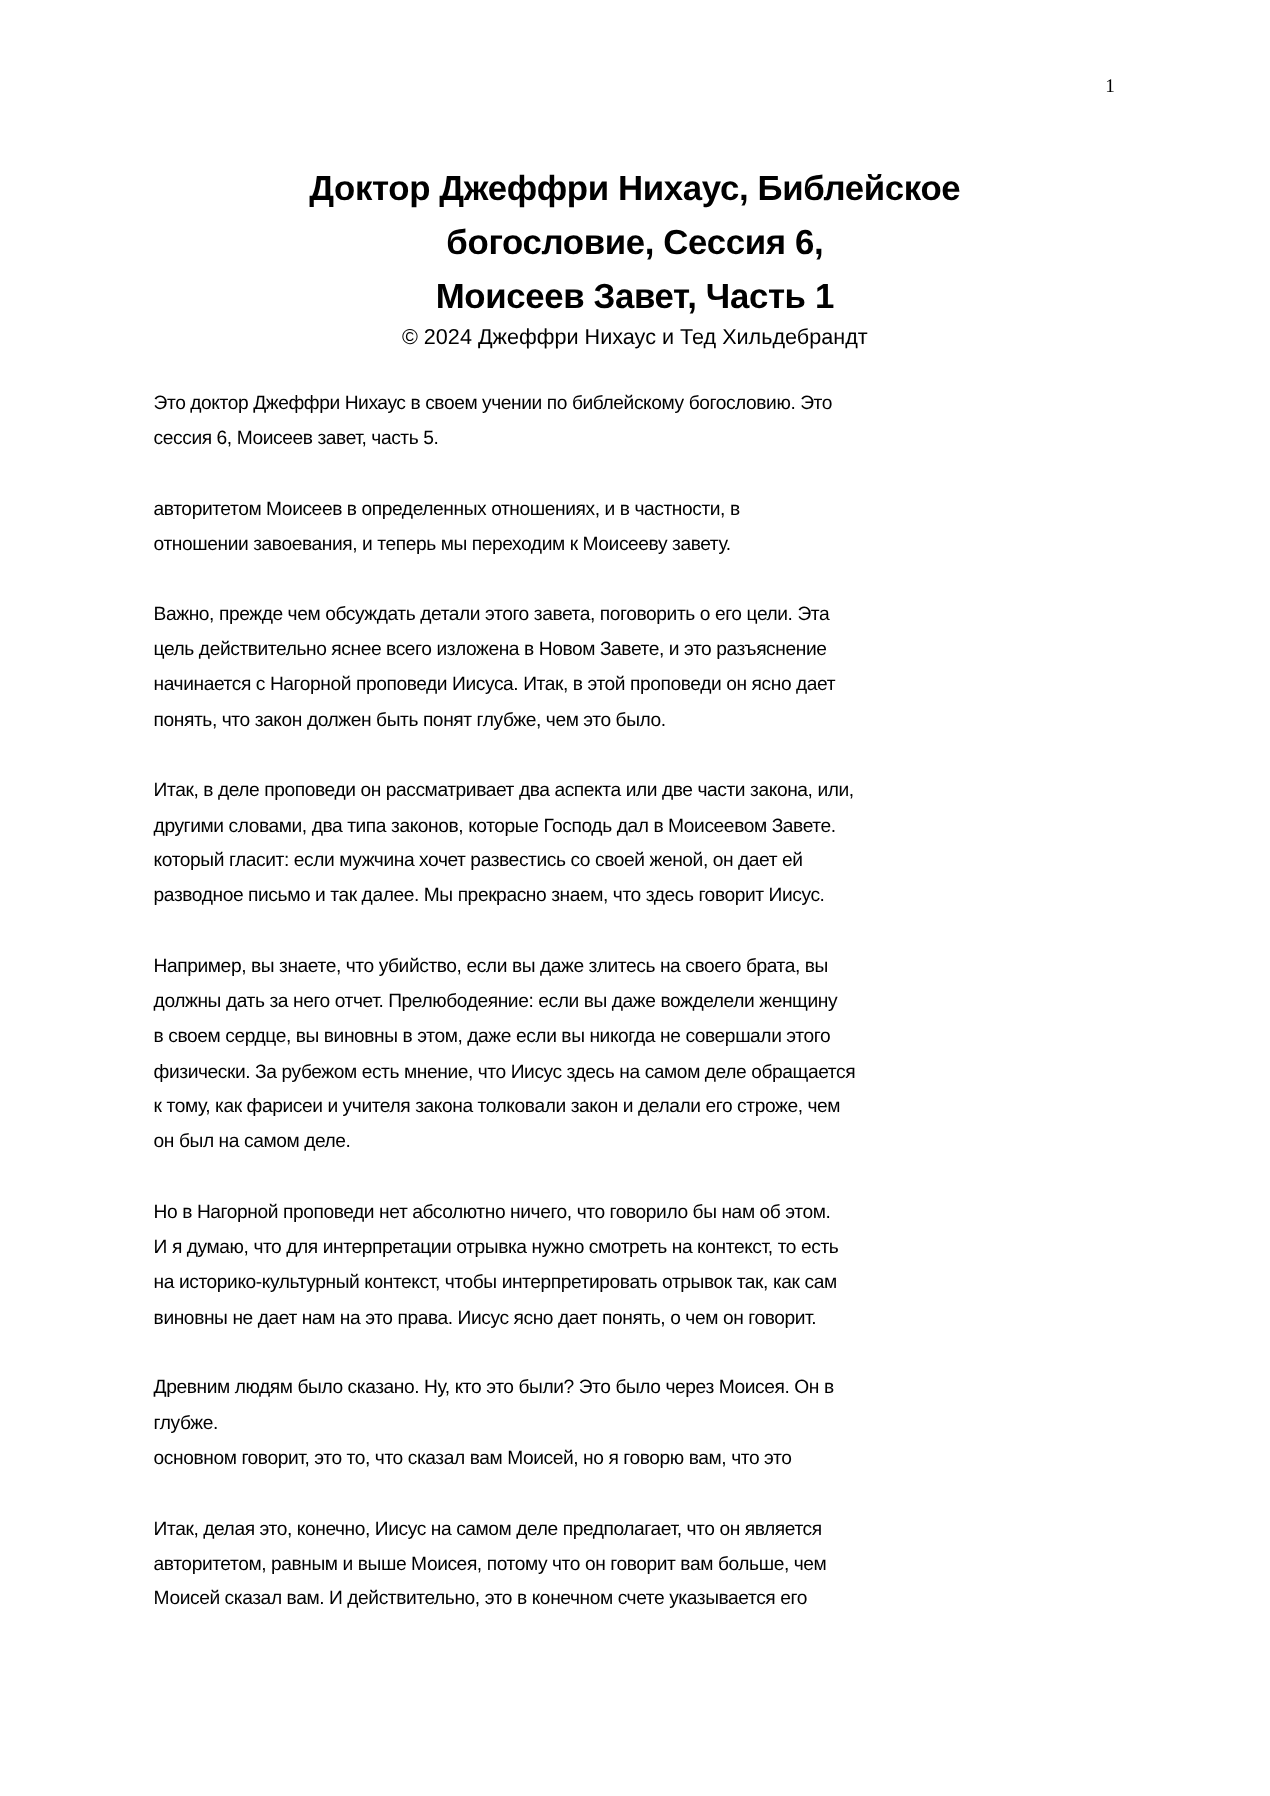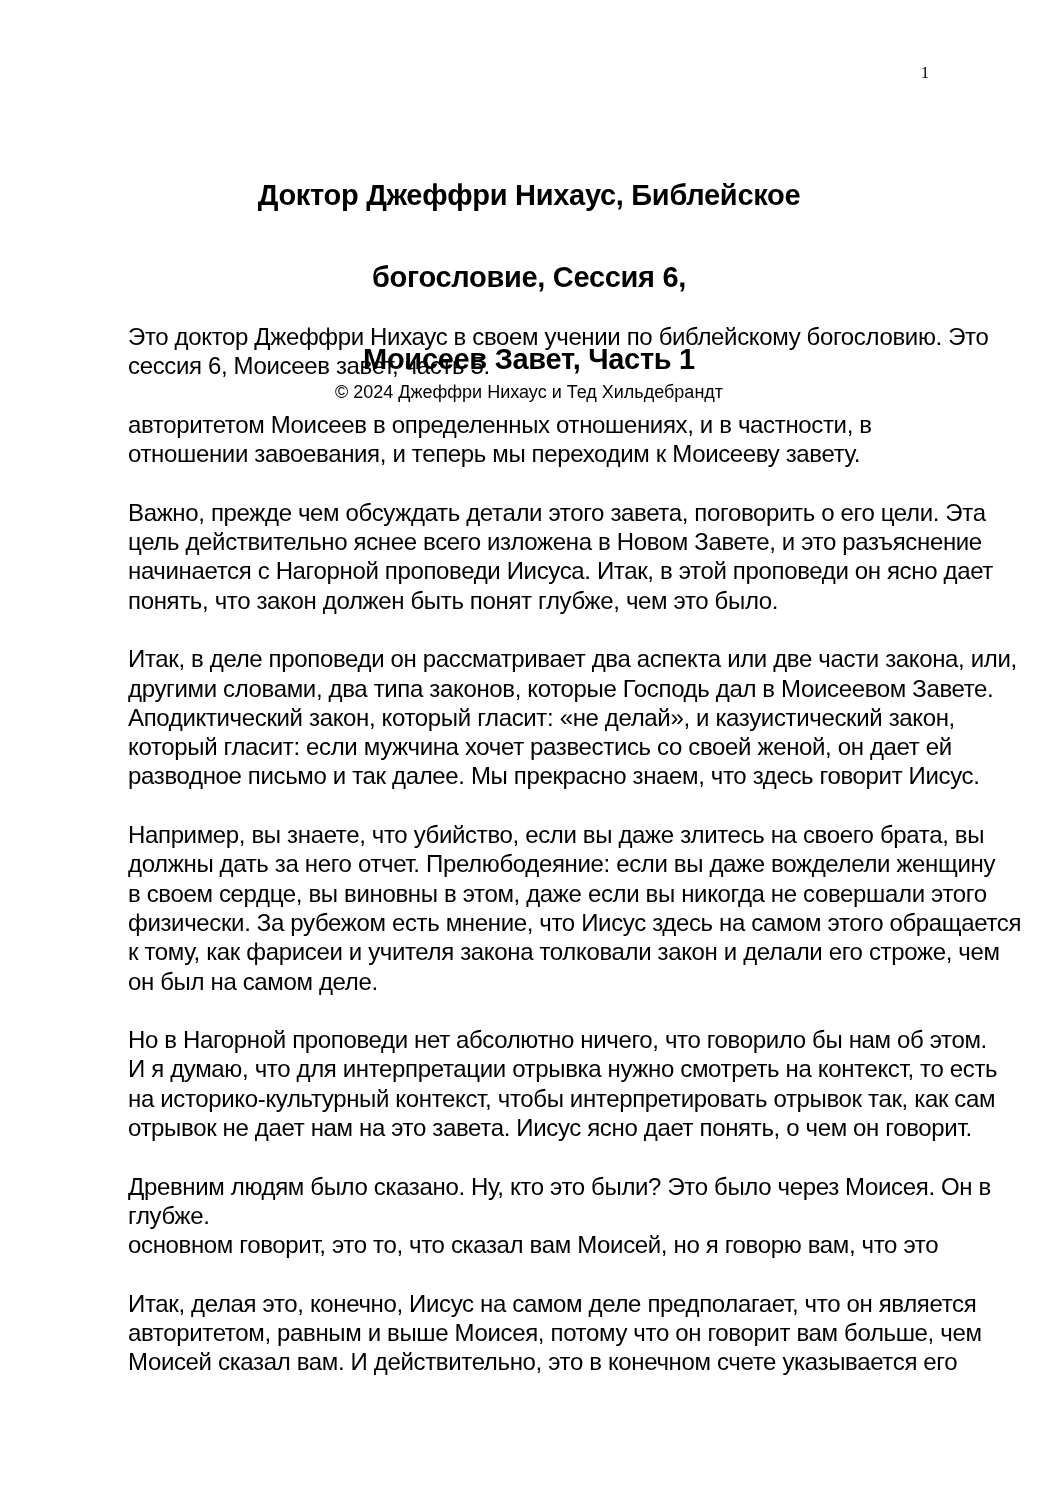--- a/index.html
+++ b/index.html
@@ -1,22 +1,22 @@
 <!DOCTYPE html>
 <html><head>
 <meta charset="utf-8">
 <style>
   html, body { margin: 0; padding: 0; background: #ffffff; }
   body { width: 1058px; height: 1497px; position: relative; overflow: hidden; font-family: "Liberation Sans", "DejaVu Sans", sans-serif; color: #000; }
   .page-number { position: absolute; top: 64px; left: 921px; font-family: "Liberation Serif", "DejaVu Serif", serif; font-size: 16px; }
   .title-block { position: absolute; top: 136px; left: 0; width: 1058px; text-align: center; }
-  .title-line { font-weight: bold; font-size: 29px; line-height: 45px; letter-spacing: -0.3px; margin-top: 37px; }
+  .title-line { font-weight: bold; font-size: 29px; line-height: 45px; letter-spacing: -0.3px; }
   .copyright { font-size: 18px; line-height: 28px; margin-top: -4px; }
   .body-text { position: absolute; top: 322px; left: 128px; width: 820px; }
-  .para { font-size: 24px; line-height: 29.3px; margin: 0 0 29.3px 0; letter-spacing: -0.35px; }
+  .para { font-size: 16px; line-height: 29.3px; margin: 0 0 29.3px 0; letter-spacing: -0.35px; }
   .line { display: block; white-space: nowrap; }
 </style>
 </head>
 <body>
 
 <div class="page-number">1</div>
 
 <div class="title-block">
   <div class="title-line">Доктор Джеффри Нихаус, Библейское</div>
   <div class="title-line">богословие, Сессия 6,</div>
@@ -35,37 +35,36 @@
   </p>
   <p class="para">
     <span class="line">Важно, прежде чем обсуждать детали этого завета, поговорить о его цели. Эта</span>
     <span class="line">цель действительно яснее всего изложена в Новом Завете, и это разъяснение</span>
     <span class="line">начинается с Нагорной проповеди Иисуса. Итак, в этой проповеди он ясно дает</span>
     <span class="line">понять, что закон должен быть понят глубже, чем это было.</span>
   </p>
   <p class="para">
     <span class="line">Итак, в деле проповеди он рассматривает два аспекта или две части закона, или,</span>
     <span class="line">другими словами, два типа законов, которые Господь дал в Моисеевом Завете.</span>
-    <span class="line">Аподиктический закон, который гласит: «не делай», и казуистический закон,</span>
     <span class="line">который гласит: если мужчина хочет развестись со своей женой, он дает ей</span>
     <span class="line">разводное письмо и так далее. Мы прекрасно знаем, что здесь говорит Иисус.</span>
   </p>
   <p class="para">
     <span class="line">Например, вы знаете, что убийство, если вы даже злитесь на своего брата, вы</span>
     <span class="line">должны дать за него отчет. Прелюбодеяние: если вы даже вожделели женщину</span>
     <span class="line">в своем сердце, вы виновны в этом, даже если вы никогда не совершали этого</span>
-    <span class="line">физически. За рубежом есть мнение, что Иисус здесь на самом этого обращается</span>
+    <span class="line">физически. За рубежом есть мнение, что Иисус здесь на самом деле обращается</span>
     <span class="line">к тому, как фарисеи и учителя закона толковали закон и делали его строже, чем</span>
     <span class="line">он был на самом деле.</span>
   </p>
   <p class="para">
     <span class="line">Но в Нагорной проповеди нет абсолютно ничего, что говорило бы нам об этом.</span>
     <span class="line">И я думаю, что для интерпретации отрывка нужно смотреть на контекст, то есть</span>
     <span class="line">на историко-культурный контекст, чтобы интерпретировать отрывок так, как сам</span>
-    <span class="line">отрывок не дает нам на это завета. Иисус ясно дает понять, о чем он говорит.</span>
+    <span class="line">виновны не дает нам на это права. Иисус ясно дает понять, о чем он говорит.</span>
   </p>
   <p class="para">
     <span class="line">Древним людям было сказано. Ну, кто это были? Это было через Моисея. Он в</span>
     <span class="line">глубже.</span>
     <span class="line">основном говорит, это то, что сказал вам Моисей, но я говорю вам, что это</span>
   </p>
   <p class="para">
     <span class="line">Итак, делая это, конечно, Иисус на самом деле предполагает, что он является</span>
     <span class="line">авторитетом, равным и выше Моисея, потому что он говорит вам больше, чем</span>
     <span class="line">Моисей сказал вам. И действительно, это в конечном счете указывается его</span>

